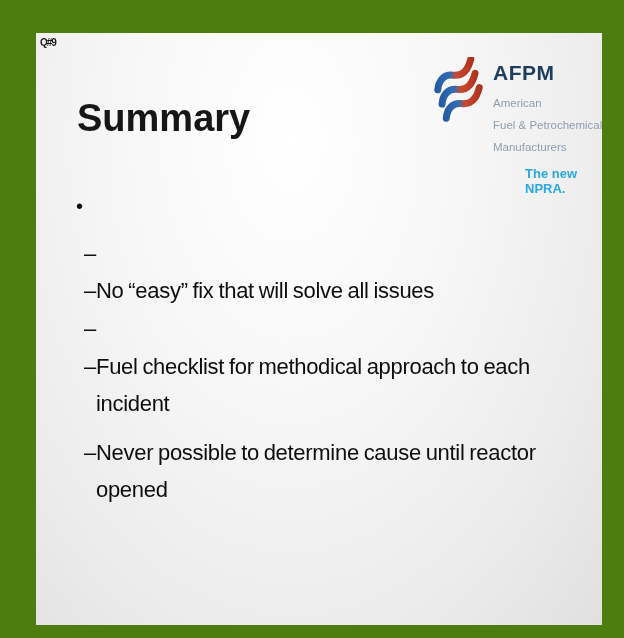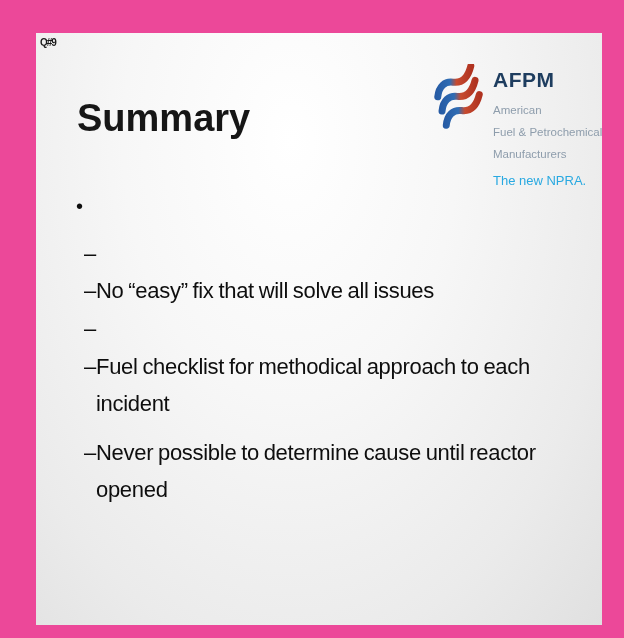--- a/index.html
+++ b/index.html
@@ -8,21 +8,21 @@
     background: #ffffff;
     width: 624px;
     height: 638px;
     overflow: hidden;
     font-family: "Liberation Sans", sans-serif;
   }
   .stage {
     position: relative;
     width: 624px;
     height: 638px;
-    background: #ec4899;
+    background: #4d7c0f;
   }
   .slide {
     position: absolute;
     left: 36px;
     top: 33px;
     width: 566px;
     height: 592px;
     background: radial-gradient(ellipse at 45% 18%, #ffffff 0%, #f7f7f7 38%, #ebebeb 75%, #e0e0e0 100%);
   }
   .corner-label {
@@ -42,21 +42,21 @@
     font-weight: bold;
     color: #161616;
     letter-spacing: 0px;
     white-space: pre;
     margin-left: 12px;
   }
   
   .logo {
     position: absolute;
     left: 396px;
-    top: 29px;
+    top: 22px;
     width: 170px;
     height: 140px;
   }
   .logo-waves {
     position: absolute;
     left: 0px;
     top: 2px;
     width: 62px;
     height: 74px;
   }
@@ -76,22 +76,23 @@
   .logo-org {
     margin-top: 7px;
     font-size: 11.5px;
     line-height: 22px;
     color: #8e9dac;
     white-space: pre-line;
   }
   .logo-tagline {
     margin-top: 8px;
     font-size: 13px;
-    font-weight: normal;
+    font-weight: bold;
     color: #29a9e1;
+    margin-left: 32px;
   }
   
   .content {
     position: absolute;
     left: 40px;
     top: 154px;
     width: 515px;
     color: #0e0e0e;
   }
   .item {

